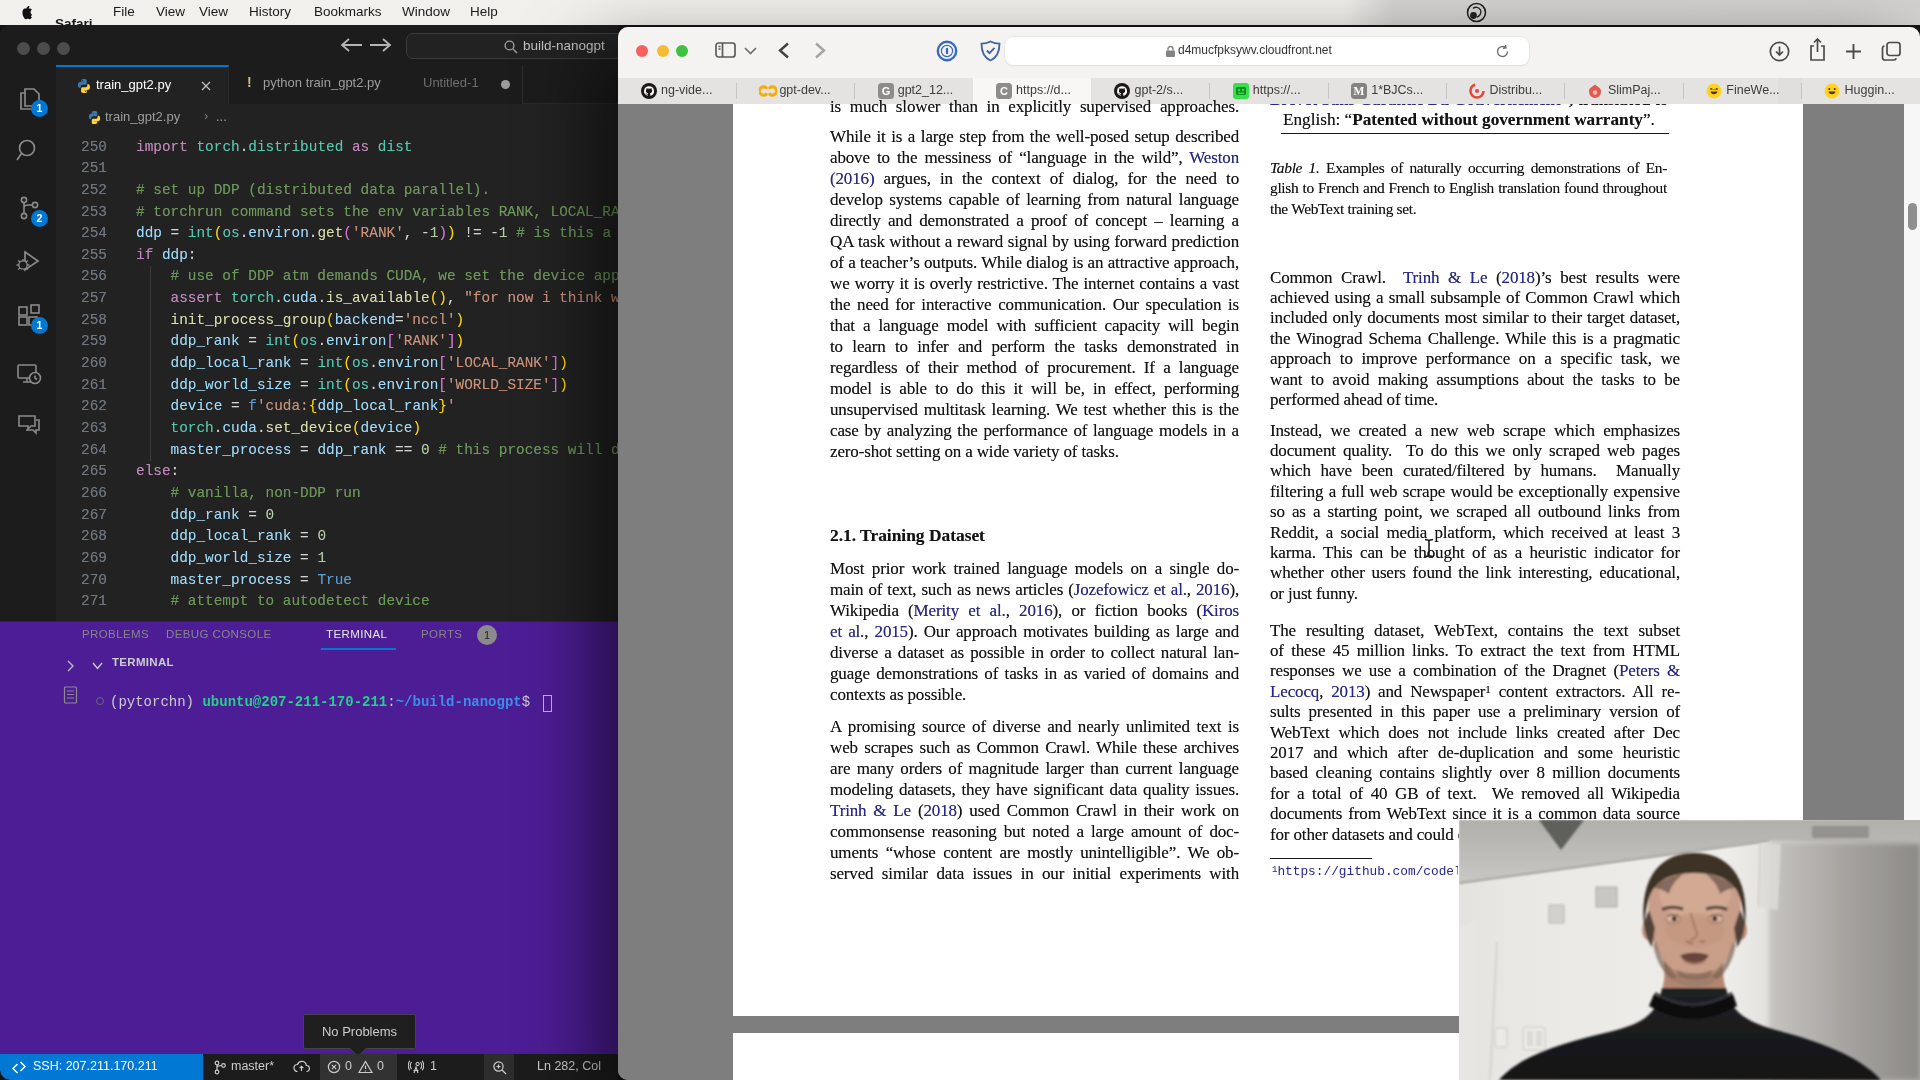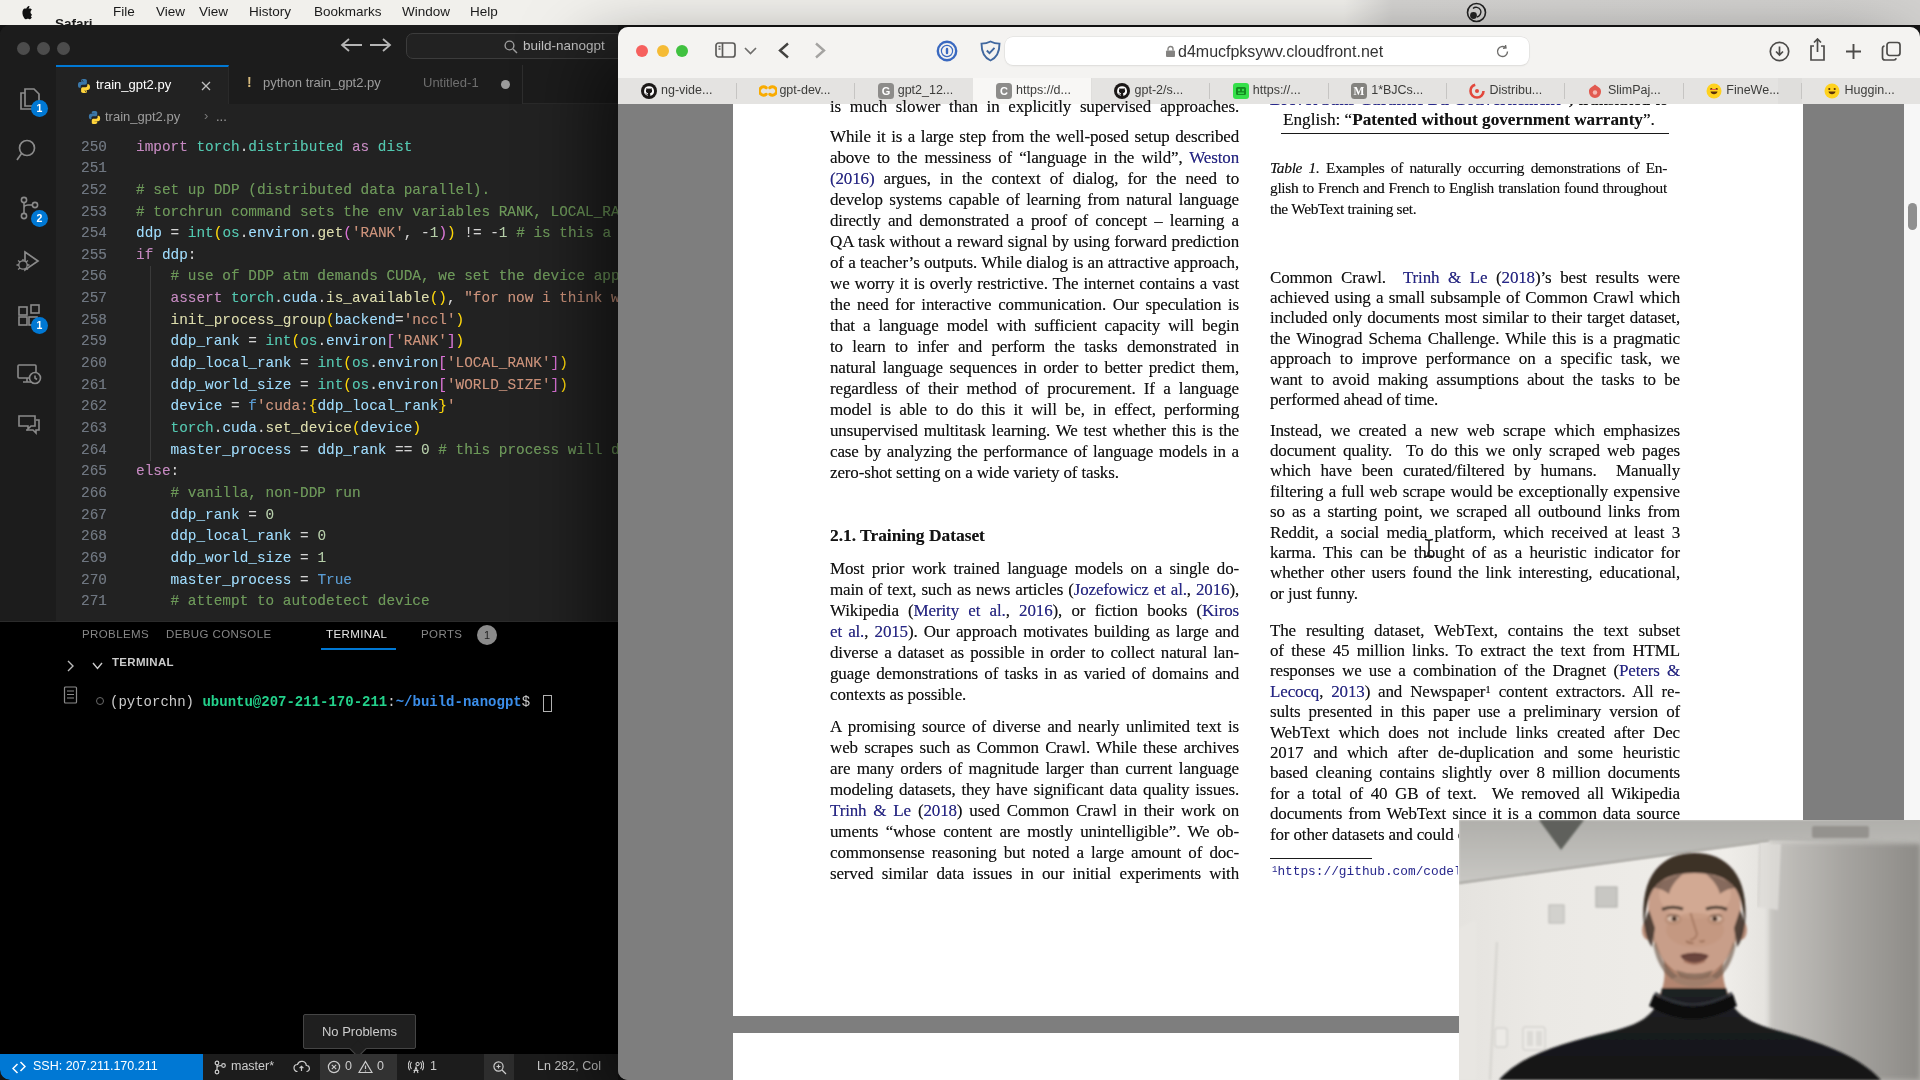--- a/index.html
+++ b/index.html
@@ -23,21 +23,21 @@
 #activity { position:absolute; left:0; top:40px; width:56px; height:989px; background:#1c1c1c; }
 .badge { position:absolute; width:17px; height:17px; border-radius:50%; background:#0078d4; color:#fff; font-size:10.5px; text-align:center; line-height:17px; font-weight:bold; }
 #editor { position:absolute; left:56px; top:106px; width:562px; height:490px; background:#222222; overflow:hidden; }
 .cl { position:absolute; left:0; height:21.65px; line-height:21.65px; font-family:"Liberation Mono",monospace; font-size:14.4px; white-space:pre; width:562px; overflow:hidden; text-shadow:0 0 .5px rgba(255,255,255,.25); }
 .ln { display:inline-block; width:51px; text-align:right; color:#6e7681; }
 .cd { margin-left:29px; color:#d4d4d4; }
 .kw { color:#C586C0; } .vr { color:#9CDCFE; } .fn { color:#DCDCAA; } .cls { color:#4EC9B0; }
 .st { color:#CE9178; } .nu { color:#B5CEA8; } .cm { color:#6A9955; }
 .b1 { color:#FFD700; } .b2 { color:#DA70D6; } .fp { color:#569CD6; }
 #guide { position:absolute; left:94px; top:135px; width:1px; height:195px; background:#3a3a3a; }
-#panel { position:absolute; left:0; top:596px; width:618px; height:433px; background:#000000; border-top:1px solid #2b2b2b; }
+#panel { position:absolute; left:0; top:596px; width:618px; height:433px; background:#4c1d95; border-top:1px solid #2b2b2b; }
 .ptab { position:absolute; top:6px; font-size:11.5px; letter-spacing:.4px; color:#868686; }
 #term-head { position:absolute; left:0; top:30px; width:100%; height:29px; color:#cccccc; }
 #term { position:absolute; left:0; top:59px; width:100%; height:374px; font-family:"Liberation Mono",monospace; font-size:14px; }
 #statusbar { position:absolute; left:0; top:1029px; width:618px; height:26px; background:#1c1c1c; color:#cccccc; font-size:12.5px; }
 #ssh { position:absolute; left:0; top:0; width:203px; height:26px; background:#0078d4; color:#fff; border-radius:0 0 0 10px; }
 #tooltip { position:absolute; left:303px; top:989px; width:113px; height:35px; background:#1f1f1f; border:1px solid #454545; color:#ccc; font-size:13px; text-align:center; line-height:33px; border-radius:2px; }
 #tooltip-arrow { position:absolute; left:352px; top:1018px; width:12px; height:12px; background:#1f1f1f; border-right:1px solid #454545; border-bottom:1px solid #454545; transform:rotate(45deg); }
 
 
 #safari { position:absolute; left:618px; top:27px; width:1302px; height:1053px; background:#7e7e7e; border-radius:10px 10px 0 10px; overflow:hidden; box-shadow:-25px 25px 70px rgba(0,0,0,.55); }
@@ -340,21 +340,21 @@
         </svg>
     <svg class="abs" style="left:362px;top:13px" width="21" height="22" viewBox="0 0 21 22">
           <path d="M10.5 1.5 C13 2.8 16.5 3.6 19.5 3.6 C19.5 11 17.5 17.5 10.5 20.5 C3.5 17.5 1.5 11 1.5 3.6 C4.5 3.6 8 2.8 10.5 1.5 Z" fill="none" stroke="#41689f" stroke-width="1.9"></path>
           <path d="M6.8 10.5 L9.5 13.2 L14.5 7.8" fill="none" stroke="#41689f" stroke-width="1.9"></path>
         </svg>
     <div id="sf-url">
       <svg class="abs" style="left:160px;top:8px" width="11" height="13" viewBox="0 0 11 13">
             <rect x="1" y="5.5" width="9" height="6.5" rx="1" fill="#848381"></rect>
             <path d="M3 5.5 V4 a2.5 2.5 0 0 1 5 0 V5.5" fill="none" stroke="#848381" stroke-width="1.4"></path>
           </svg>
-      <span class="abs" style="left:173px;top:5.5px;font-size:16px;">d4mucfpksywv.cloudfront.net</span>
+      <span class="abs" style="left:173px;top:5.5px;font-size:12px;">d4mucfpksywv.cloudfront.net</span>
       <svg class="abs" style="left:490px;top:7px" width="15" height="15" viewBox="0 0 15 15">
             <path d="M12.5 7.5 a5 5 0 1 1 -1.8-3.8 M10.5 1 l.5 3 -3 .4" fill="none" stroke="#6e6d6b" stroke-width="1.4"></path>
           </svg>
     </div>
     <svg class="abs" style="left:1151px;top:14px" width="21" height="21" viewBox="0 0 21 21">
           <circle cx="10.5" cy="10.5" r="9.2" fill="none" stroke="#4c4b49" stroke-width="1.7"></circle>
           <path d="M10.5 5.5 v8 M7 10.5 l3.5 3.5 3.5-3.5" fill="none" stroke="#4c4b49" stroke-width="1.7"></path>
         </svg>
     <svg class="abs" style="left:1191px;top:11px" width="17" height="24" viewBox="0 0 17 24">
           <g fill="none" stroke="#4c4b49" stroke-width="1.7">
@@ -485,21 +485,20 @@
   <div class="pl">above to the messiness of “language in the wild”, <span class="lk">Weston</span></div>
   <div class="pl"><span class="lk">(2016)</span> argues, in the context of dialog, for the need to</div>
   <div class="pl">develop systems capable of learning from natural language</div>
   <div class="pl">directly and demonstrated a proof of concept – learning a</div>
   <div class="pl">QA task without a reward signal by using forward prediction</div>
   <div class="pl">of a teacher’s outputs. While dialog is an attractive approach,</div>
   <div class="pl">we worry it is overly restrictive. The internet contains a vast</div>
   <div class="pl">the need for interactive communication. Our speculation is</div>
   <div class="pl">that a language model with sufficient capacity will begin</div>
   <div class="pl">to learn to infer and perform the tasks demonstrated in</div>
-  <div class="pl">natural language sequences in order to better predict them,</div>
   <div class="pl">regardless of their method of procurement. If a language</div>
   <div class="pl">model is able to do this it will be, in effect, performing</div>
   <div class="pl">unsupervised multitask learning. We test whether this is the</div>
   <div class="pl">case by analyzing the performance of language models in a</div>
   <div class="pl end">zero-shot setting on a wide variety of tasks.</div>
 </div>
 <div class="serif abs" style="left:830px;top:524.5px;font-weight:bold;font-size:17.4px;">2.1. Training Dataset</div>
 <div class="serif pcol" style="left:830px;top:558px;">
   <div class="pl">Most prior work trained language models on a single do-</div>
   <div class="pl">main of text, such as news articles (<span class="lk">Jozefowicz et al.</span>, <span class="lk">2016</span>),</div>
@@ -508,22 +507,22 @@
   <div class="pl">diverse a dataset as possible in order to collect natural lan-</div>
   <div class="pl">guage demonstrations of tasks in as varied of domains and</div>
   <div class="pl end">contexts as possible.</div>
 </div>
 <div class="serif pcol" style="left:830px;top:716.1px;">
   <div class="pl">A promising source of diverse and nearly unlimited text is</div>
   <div class="pl">web scrapes such as Common Crawl. While these archives</div>
   <div class="pl">are many orders of magnitude larger than current language</div>
   <div class="pl">modeling datasets, they have significant data quality issues.</div>
   <div class="pl"><span class="lk">Trinh &amp; Le</span> (<span class="lk">2018</span>) used Common Crawl in their work on</div>
+  <div class="pl">commonsense reasoning but noted a large amount of doc-</div>
   <div class="pl">uments “whose content are mostly unintelligible”. We ob-</div>
-  <div class="pl">commonsense reasoning but noted a large amount of doc-</div>
   <div class="pl">served similar data issues in our initial experiments with</div>
 </div>
 
 <div class="serif abs" style="left:1270px;top:104px;width:410px;height:7px;overflow:hidden;">
   <div style="margin-top:-14px;font-weight:bold;font-size:16.8px;white-space:nowrap;"><span style="color:#26268c;">Brevet Sans Garantie Du Gouvernement</span>”, translated to</div>
 </div>
 <div class="serif abs" style="left:1283px;top:109.5px;font-size:17.2px;">English: “<b>Patented without government warranty</b>”.</div>
 <div class="abs" style="left:1281px;top:132.5px;width:388px;height:1.7px;background:#181818;"></div>
 <div class="serif pcol" style="left:1270px;top:158.3px;width:397px;">
   <div class="pl cap"><i>Table 1.</i> Examples of naturally occurring demonstrations of En-</div>

